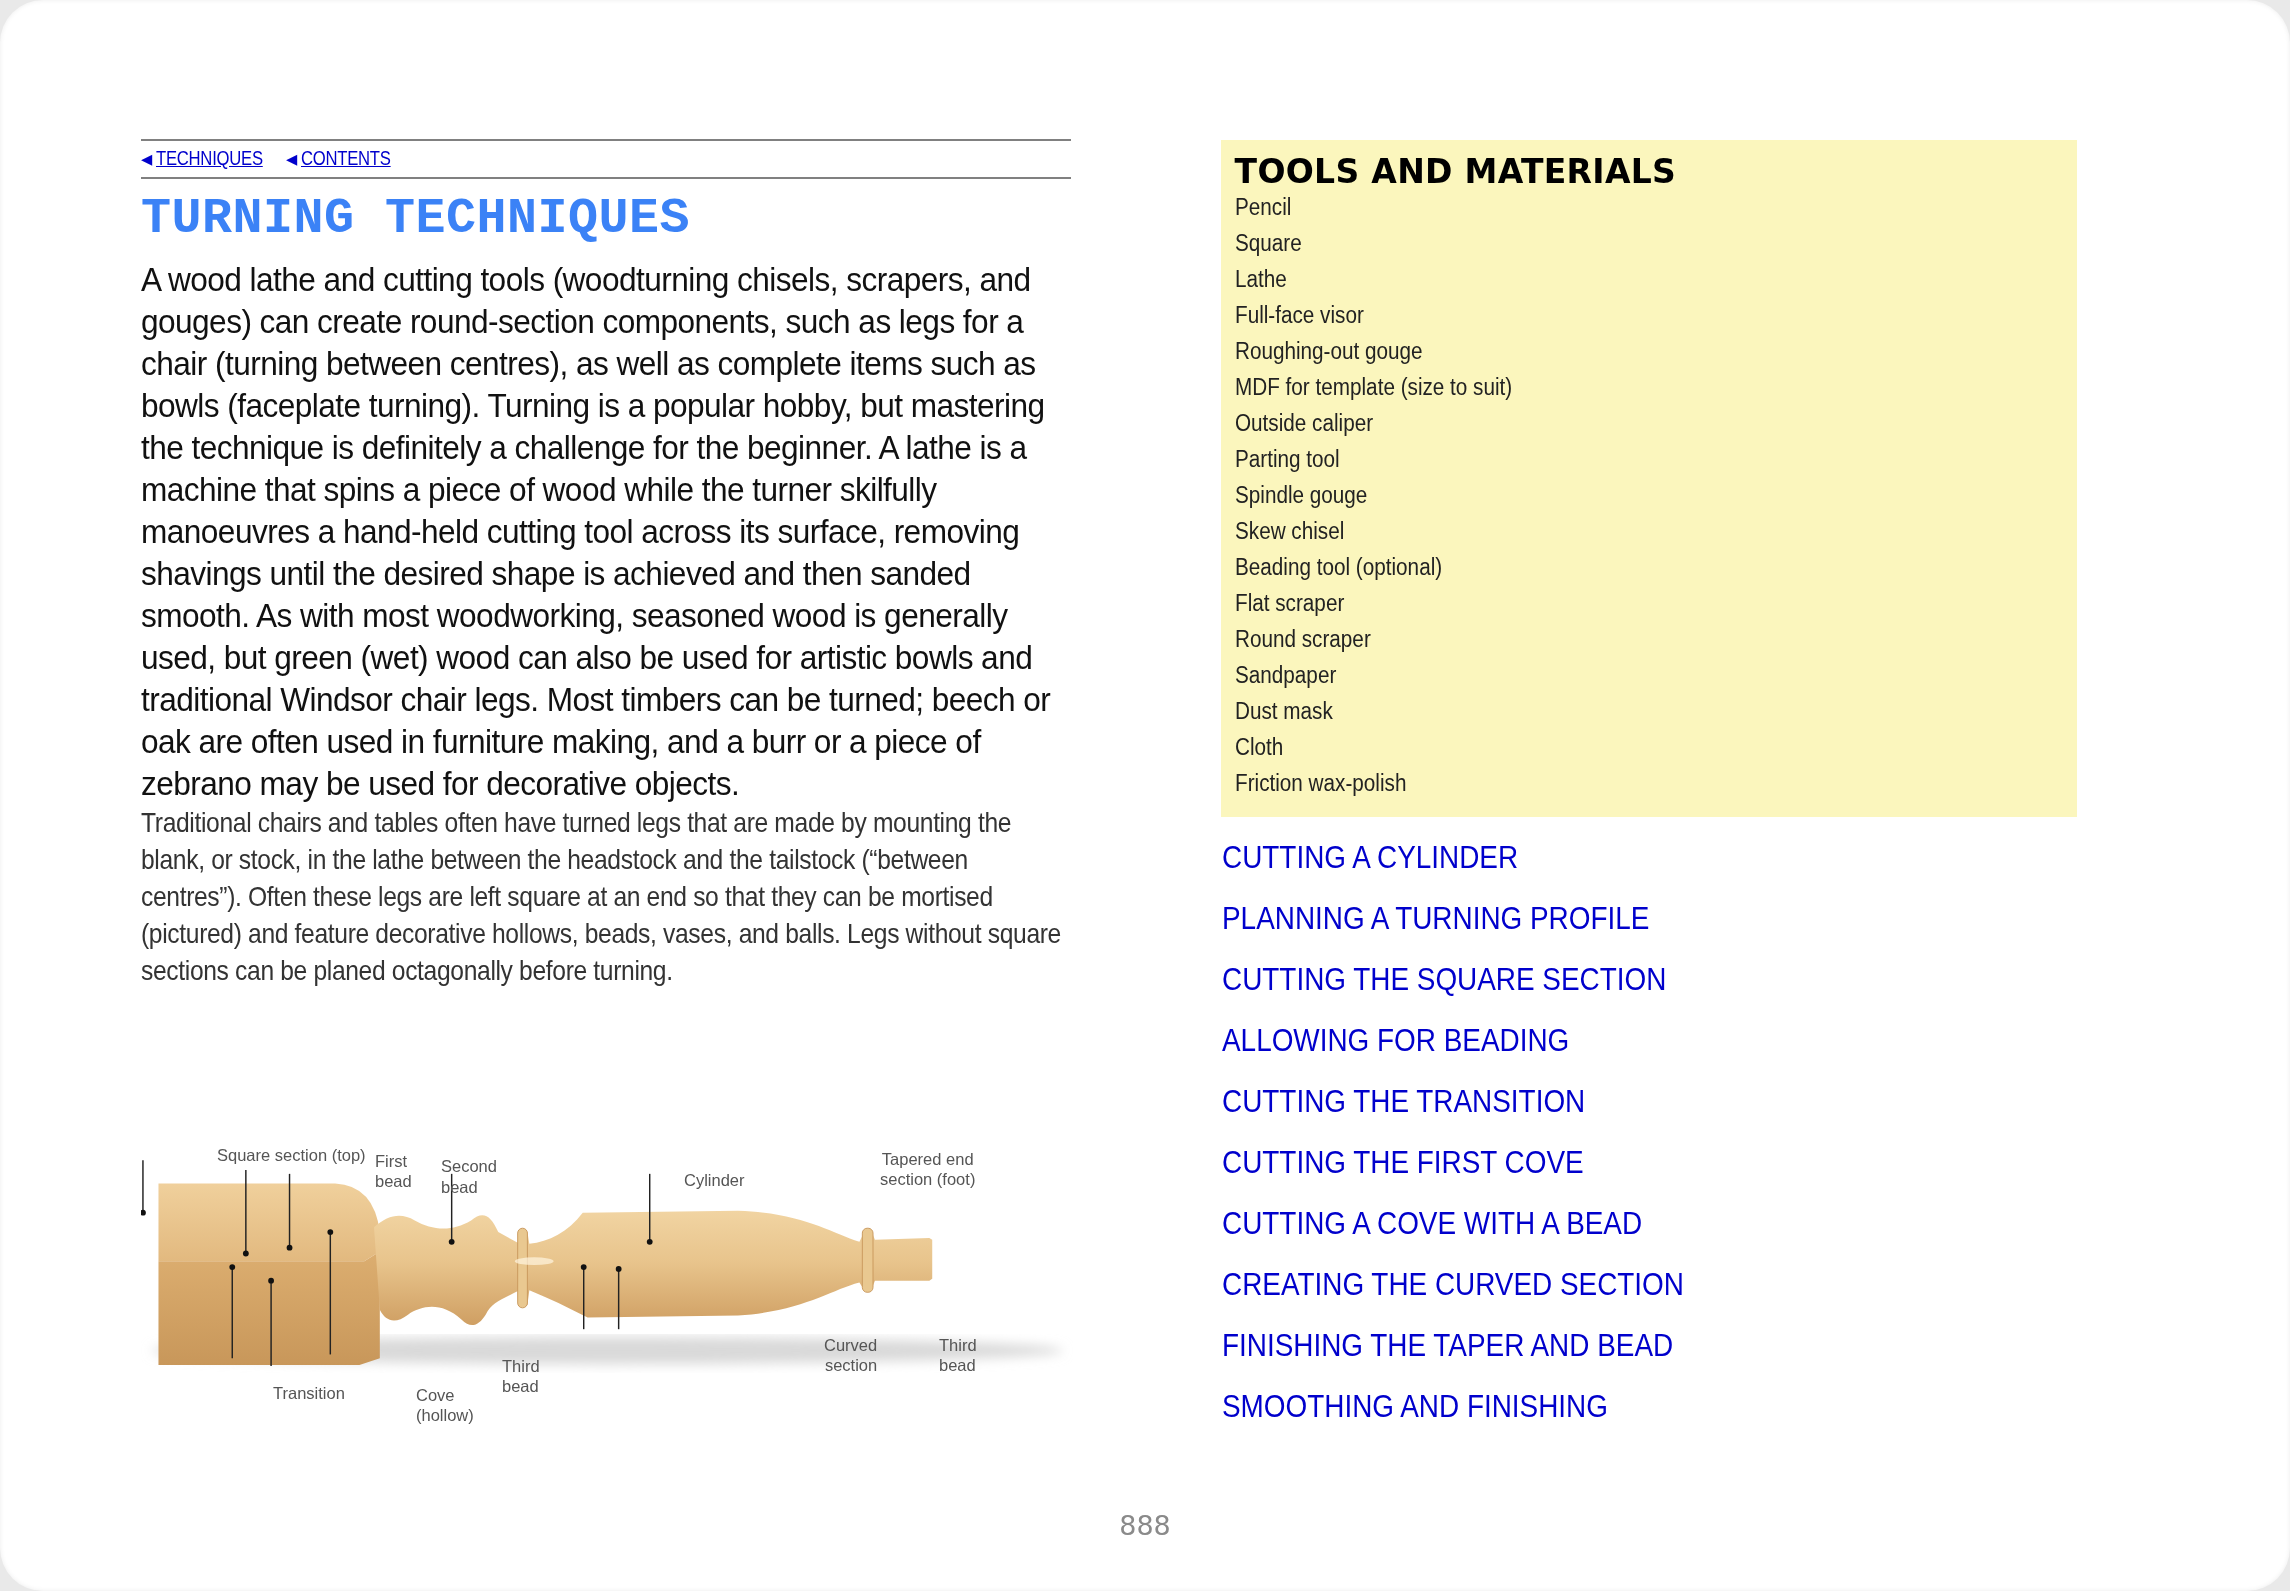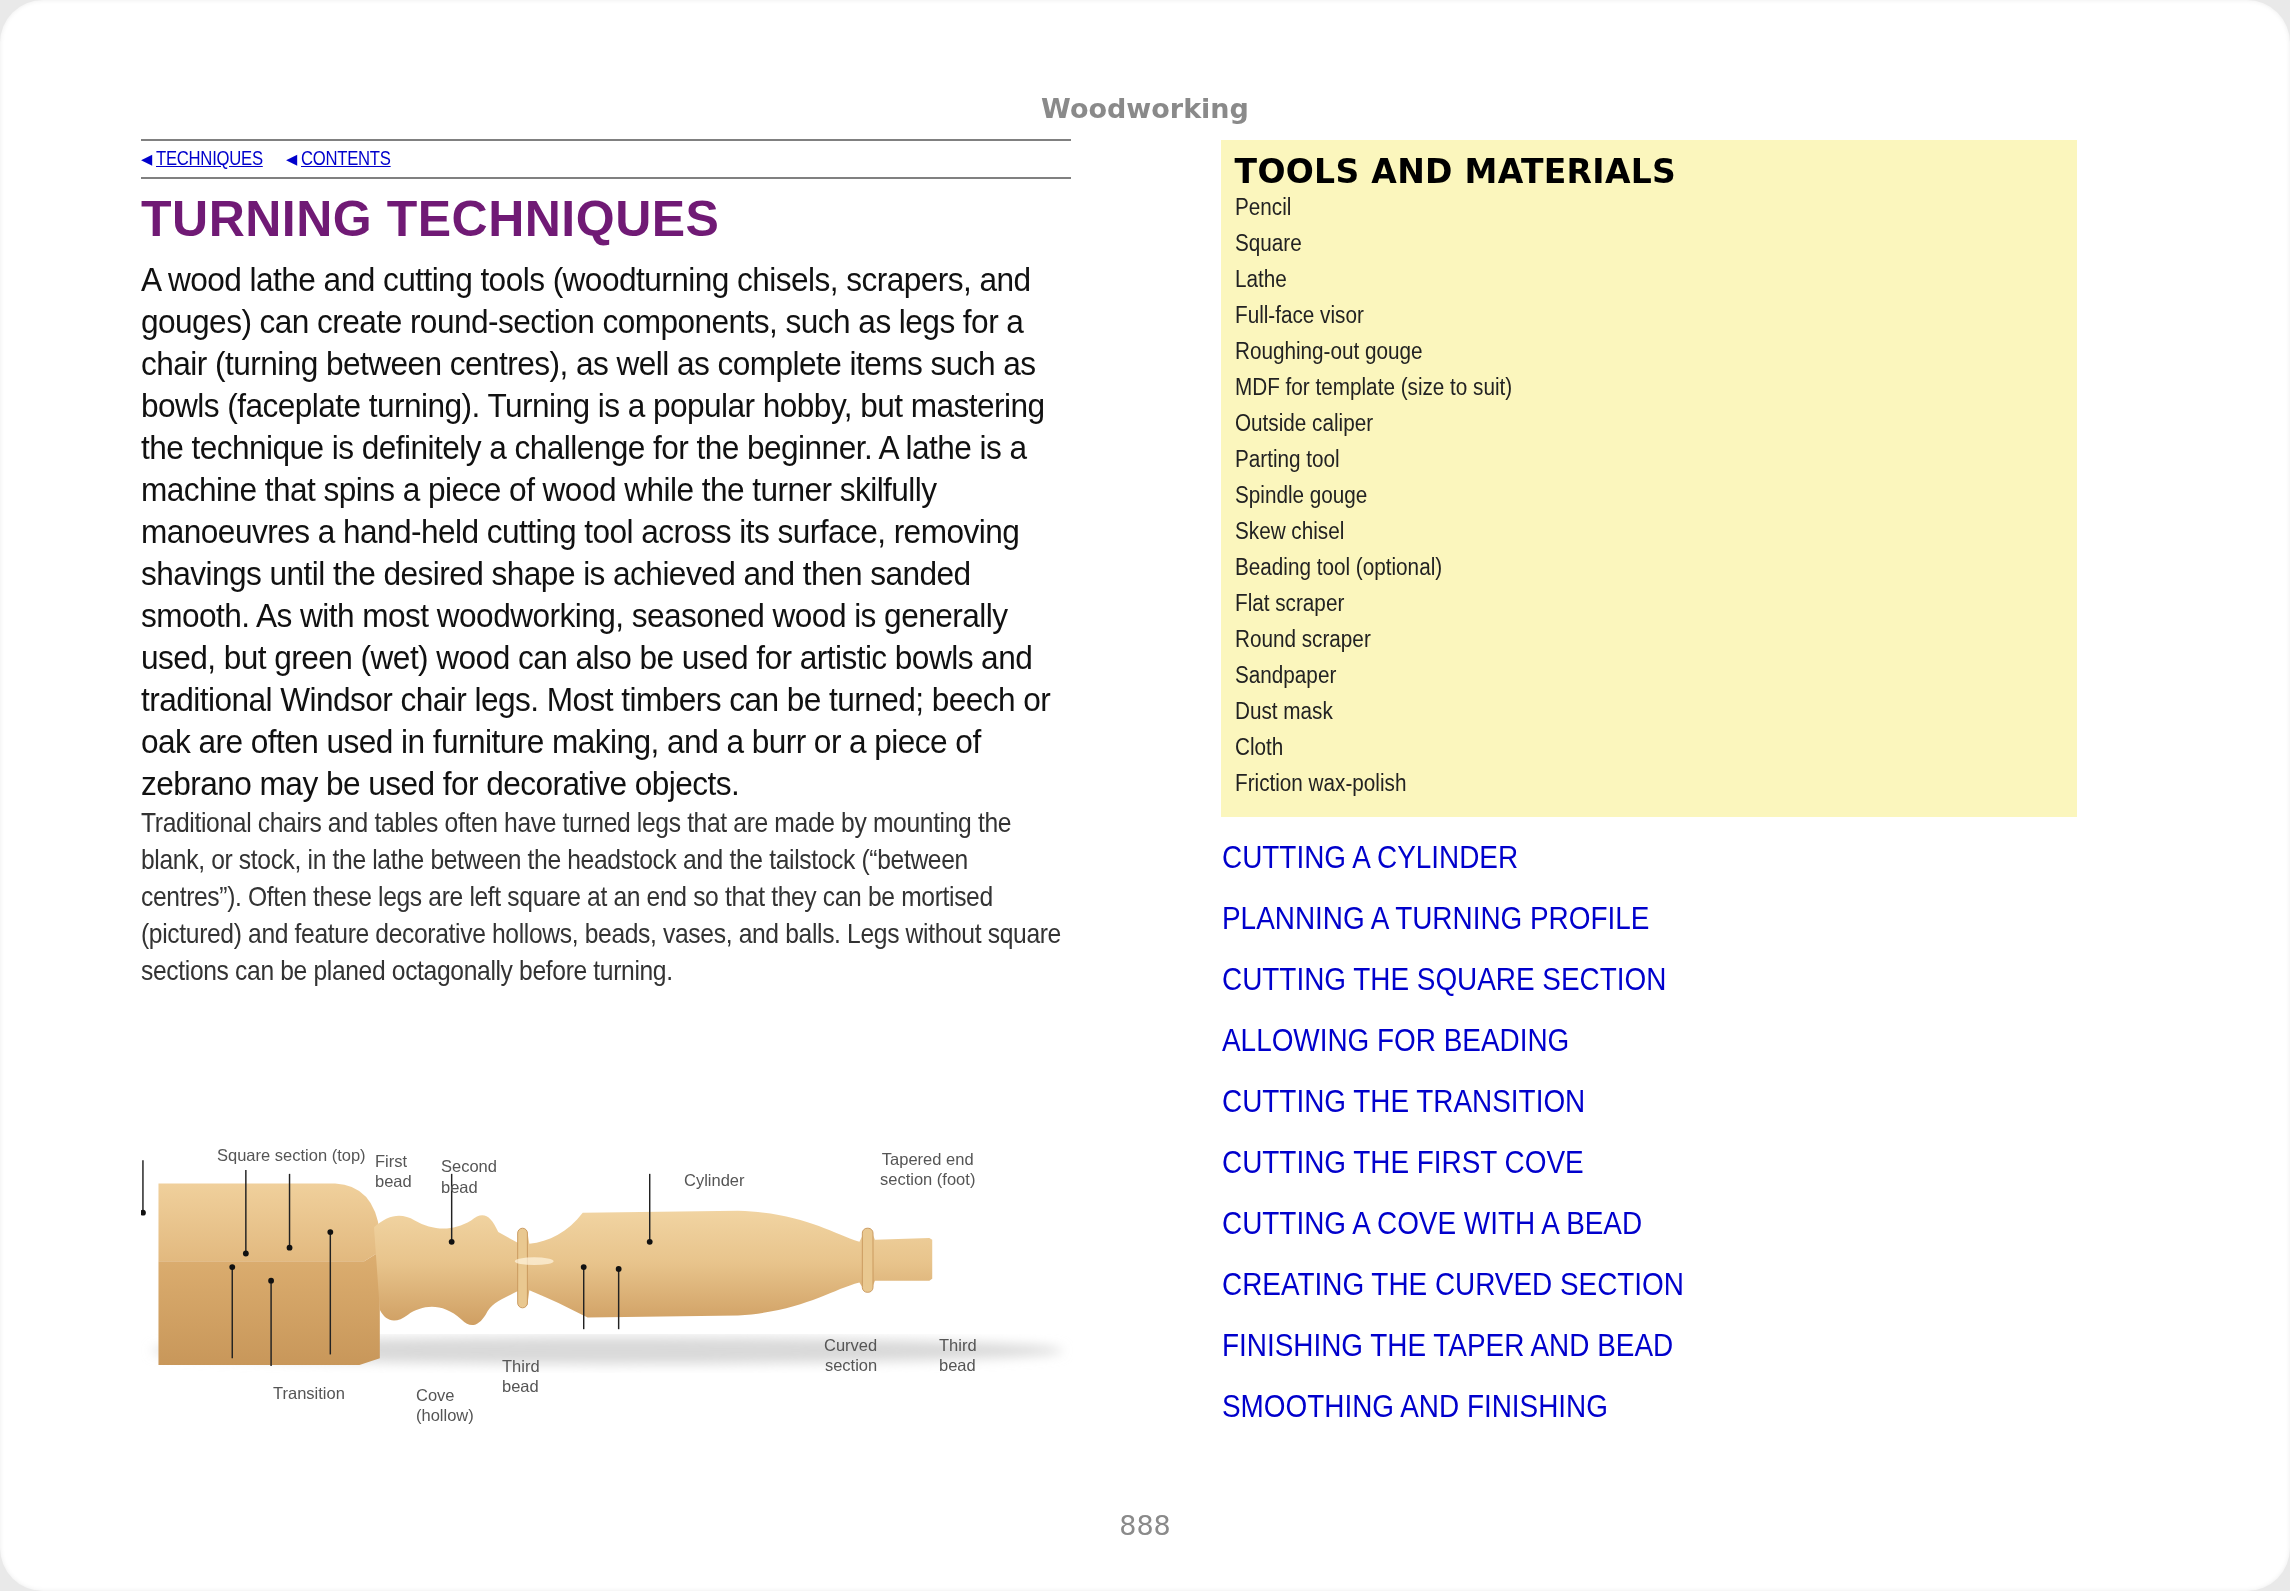--- a/index.html
+++ b/index.html
@@ -24,22 +24,22 @@
   .left-col { position:absolute; left:141px; top:139px; width:930px; }
   .rule { height:1.9px; background:#808080; width:930px; }
   .breadcrumb {
     height:36px; display:flex; align-items:center; gap:5.8px;
     font-family:"Liberation Sans Narrow","Liberation Sans", sans-serif; font-size:19.4px;
   }
   .breadcrumb .tri { color:#0000cc; font-size:14.6px; }
   .breadcrumb a { color:#0000cc; text-decoration:underline; cursor:pointer; letter-spacing:-0.3px; transform:scaleX(0.86); transform-origin:left; display:inline-block; }
   .crumb-wrap { display:inline-flex; align-items:center; gap:3.9px; }
   h1.title {
-    margin:9.7px 0 0 0; font-family:Liberation Sans, sans-serif; font-weight:bold;
-    font-size:50px; letter-spacing:0.5px; color:#701a75; line-height:62px;
+    margin:9.7px 0 0 0; font-family:Liberation Mono, monospace; font-weight:bold;
+    font-size:50px; letter-spacing:0.5px; color:#3b82f6; line-height:62px;
   }
   .intro {
     margin:7.8px 0 0 0; font-family:"Liberation Sans", sans-serif; font-size:34px;
     line-height:42px; color:#111; letter-spacing:-0.6px; width:932px;
     transform:scaleX(0.93); transform-origin:left top; width:1001px;
   }
   h2.sub {
     margin:13.6px 0 0 0; font-family:"DejaVu Sans", sans-serif; font-weight:bold;
     font-size:31px; line-height:37px; color:#000;
   }
@@ -72,21 +72,20 @@
     font-family:"Liberation Sans", sans-serif; font-size:31px; color:#0000cc;
     text-decoration:none; cursor:pointer; white-space:nowrap;
     transform:scaleX(0.9); transform-origin:left;
   }
 </style>
 </head>
 <body>
 
 <div class="page">
 
-  <div class="running-head">Woodworking</div>
 
   <div class="left-col">
     <div class="rule"></div>
     <div class="breadcrumb">
       <span class="crumb-wrap">
         <span class="tri">◀</span>
         <a>TECHNIQUES</a>
       </span>
       <span class="crumb-wrap">
         <span class="tri">◀</span>

